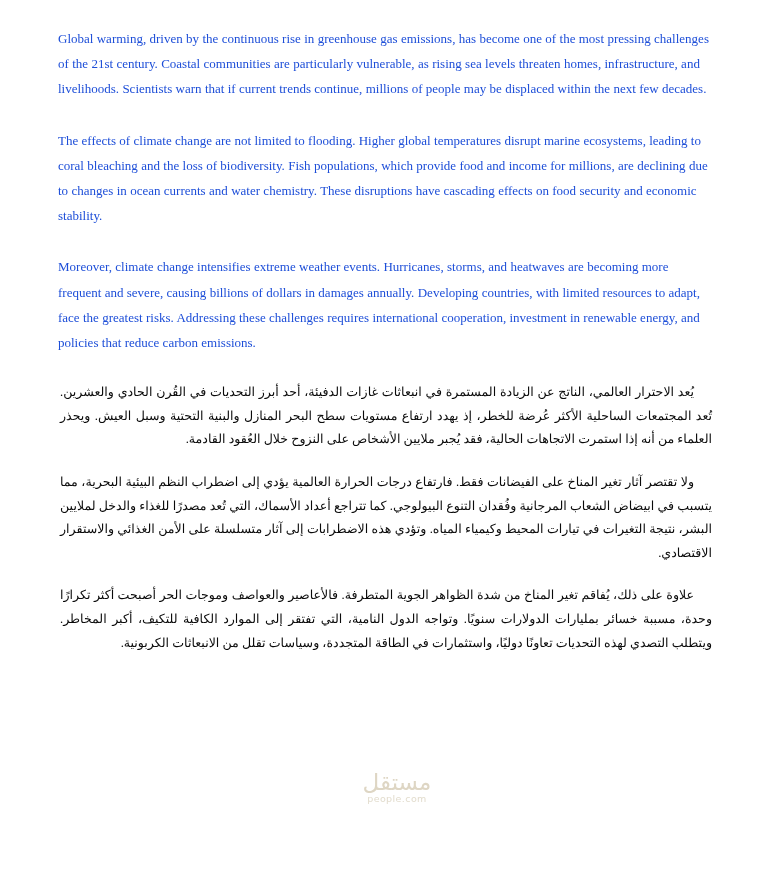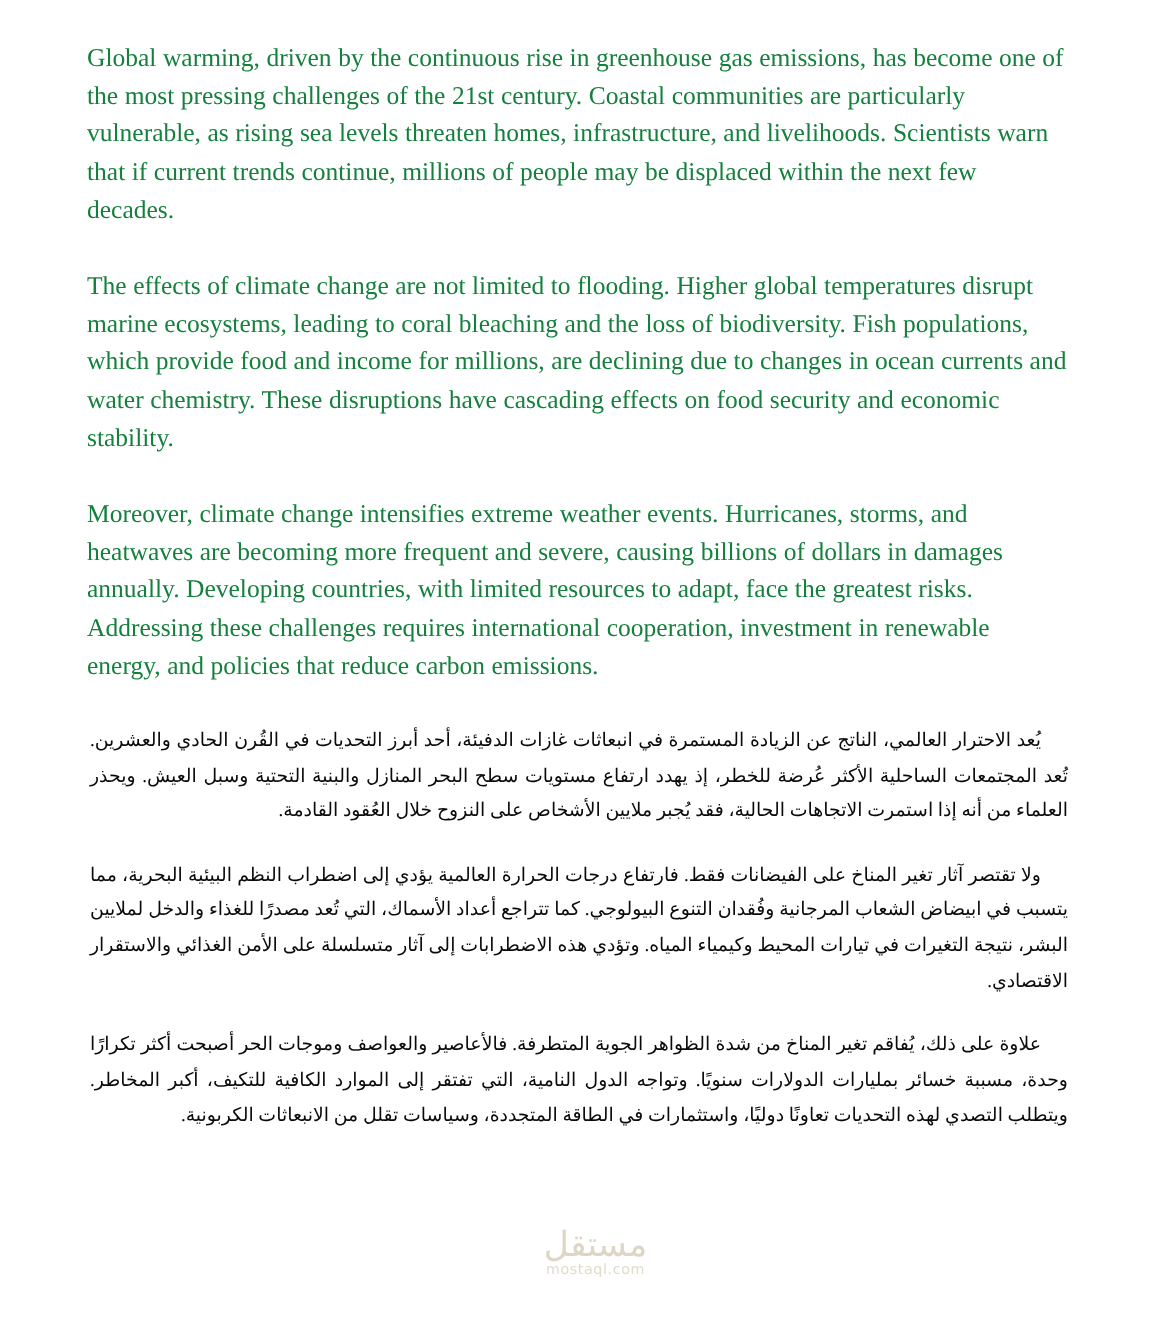--- a/index.html
+++ b/index.html
@@ -40,25 +40,25 @@
     line-height: 22px;
     font-weight: normal;
     letter-spacing: 0.1px;
     margin: 0 0 27px 0;
     color: #1a1a1a;
     white-space: nowrap;
   }
 
   .en-para {
     font-family: "Liberation Serif", "DejaVu Serif", serif;
-    font-size: 17px;
+    font-size: 13px;
     line-height: 25.2px;
     margin: 0 0 26px 0;
     text-align: left;
-    color: #15803d;
+    color: #1d4ed8;
     word-spacing: 0.1px;
   }
 
   .ar-block {
     direction: rtl;
     unicode-bidi: embed;
   }
 
   .ar-para {
     font-family: Liberation Serif, serif;
@@ -71,21 +71,21 @@
     color: #0a0a0a;
     padding-left: 2px;
   }
   .ar-para:first-child { margin-top: 1px; }
   .ar-para.p-indent { text-indent: 18px; }
 
   
   #watermark {
     position: absolute;
     left: 336px;
-    top: 818px;
+    top: 770px;
     width: 122px;
     height: 44px;
     pointer-events: none;
     z-index: 0;
     text-align: center;
     user-select: none;
   }
   #watermark .wm-word {
     font-family: "DejaVu Sans", "Liberation Sans", sans-serif;
     font-size: 23px;
@@ -106,21 +106,21 @@
 
   #text-layer { position: relative; z-index: 2; }
 </style>
 </head>
 <body>
 
 <div id="page">
 
   <div id="watermark">
     <div class="wm-word">مستقل</div>
-    <div class="wm-url">mostaql.com</div>
+    <div class="wm-url">people.com</div>
   </div>
 
   <div id="doc-body">
     <div id="text-layer">
 
 
       <p class="en-para">Global warming, driven by the continuous rise in greenhouse gas emissions, has become one of the most pressing challenges of the 21st century. Coastal communities are particularly vulnerable, as rising sea levels threaten homes, infrastructure, and livelihoods. Scientists warn that if current trends continue, millions of people may be displaced within the next few decades.</p>
       <p class="en-para">The effects of climate change are not limited to flooding. Higher global temperatures disrupt marine ecosystems, leading to coral bleaching and the loss of biodiversity. Fish populations, which provide food and income for millions, are declining due to changes in ocean currents and water chemistry. These disruptions have cascading effects on food security and economic stability.</p>
       <p class="en-para">Moreover, climate change intensifies extreme weather events. Hurricanes, storms, and heatwaves are becoming more frequent and severe, causing billions of dollars in damages annually. Developing countries, with limited resources to adapt, face the greatest risks. Addressing these challenges requires international cooperation, investment in renewable energy, and policies that reduce carbon emissions.</p>
 

